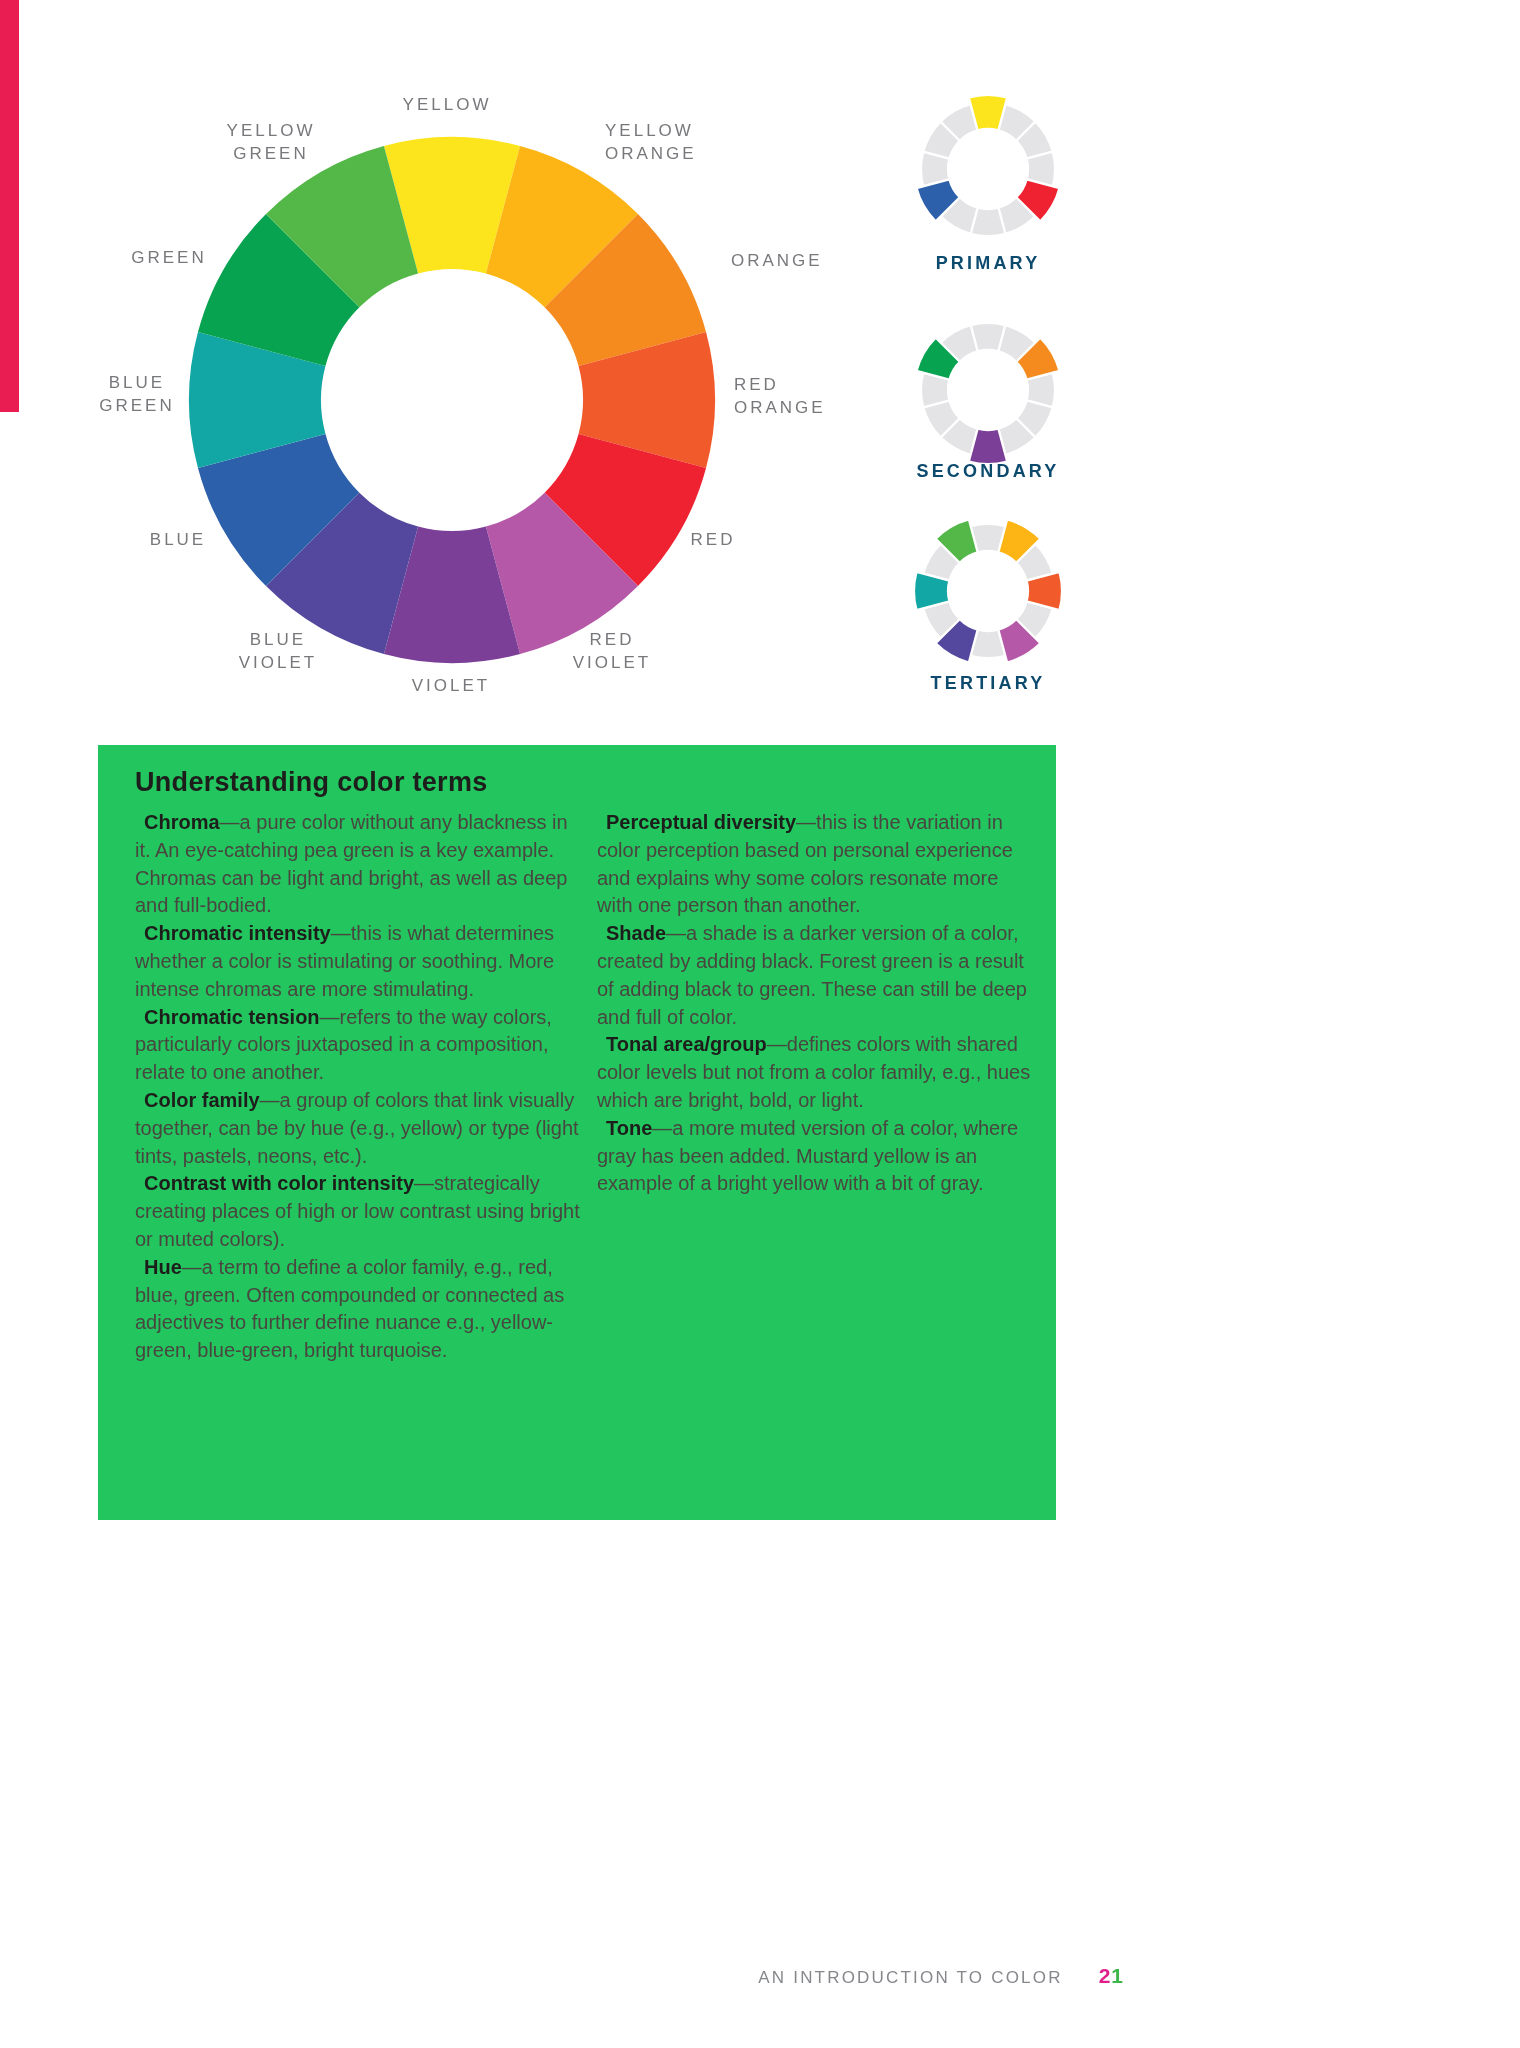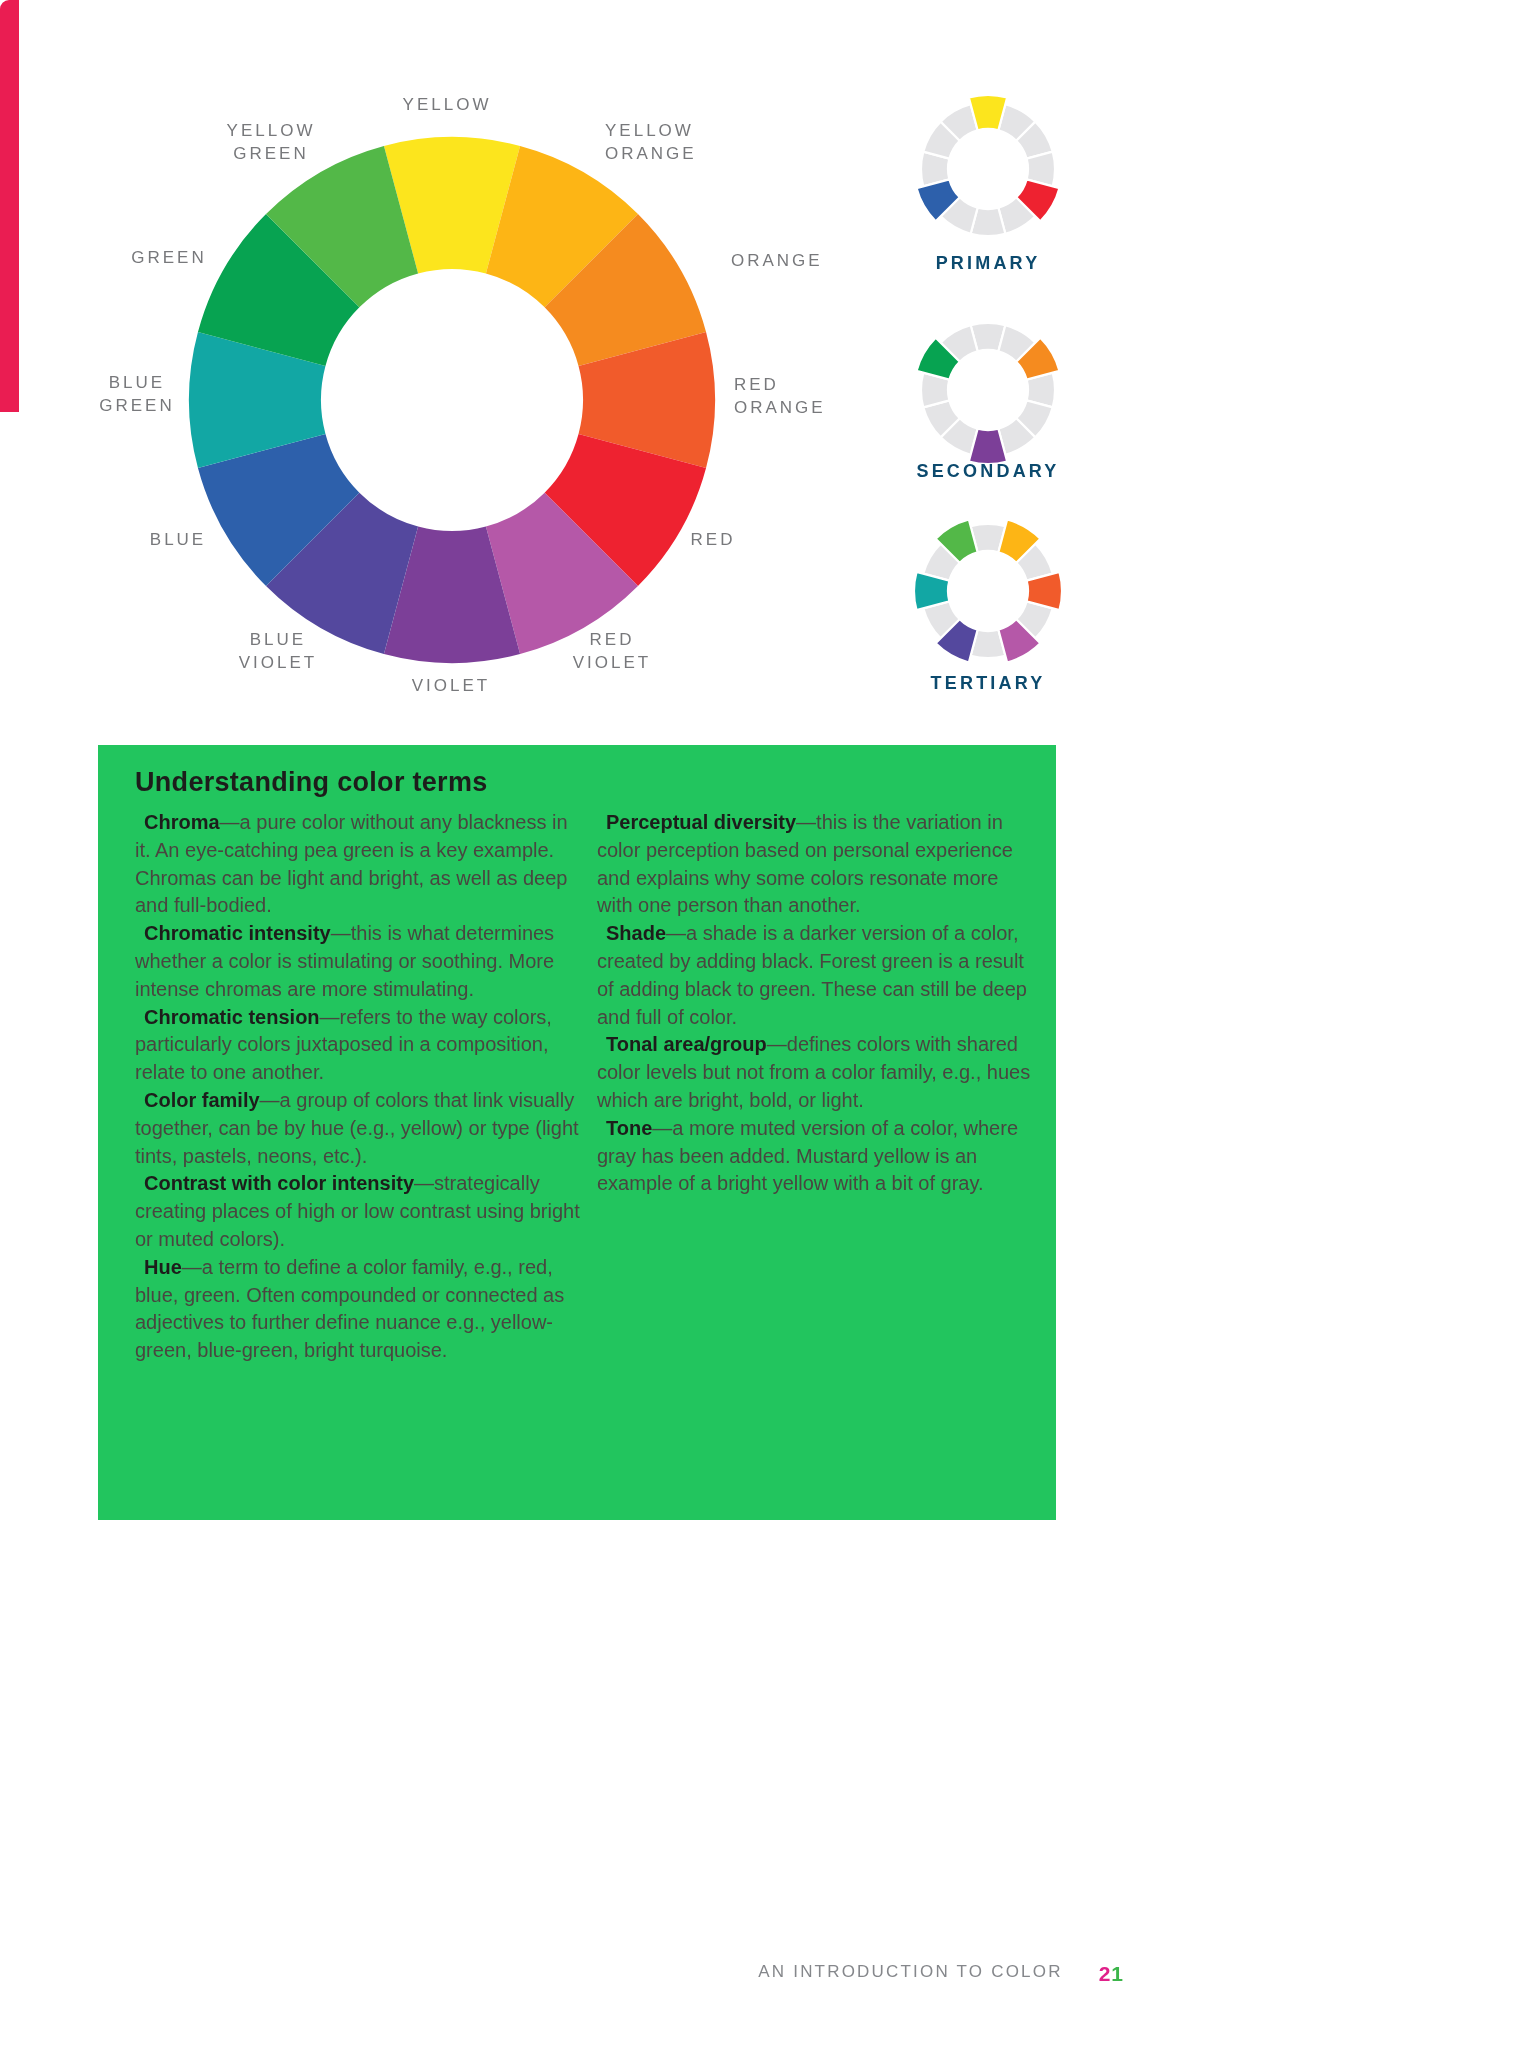--- a/index.html
+++ b/index.html
@@ -3,21 +3,20 @@
 <meta charset="utf-8">
 <style>
   html,body{margin:0;padding:0;background:#ffffff;}
   .page{
     position:relative;
     width:1520px;
     height:2048px;
     background:#ffffff;
     overflow:hidden;
     font-family:"Liberation Sans", sans-serif;
-    border-radius:9px;
   }
   .accent-bar{
     position:absolute;
     left:0; top:0;
     width:19px; height:412px;
   }
   .big-wheel{
     position:absolute;
     left:187px; top:135px;
     width:530px; height:530px;
@@ -77,21 +76,21 @@
   .terms-col p{ margin:0; }
   .terms-col b{ color:#1D1D1B; font-weight:700;margin-left:9px; }
   .terms-col.colL{ left:37px;  width:452px; }
   .terms-col.colR{ left:499px; width:440px; }
   .footer{
     position:absolute;
     top:1962px;
     right:396px;
     height:26px;
     display:flex;
-    align-items:flex-start;
+    align-items:flex-end;
     margin-left:25px;
   }
   .footer-title{
     font-size:17px;
     letter-spacing:2.2px;
     color:#85878B;
     white-space:nowrap;
   }
   .page-number{
     margin-left:36px;

